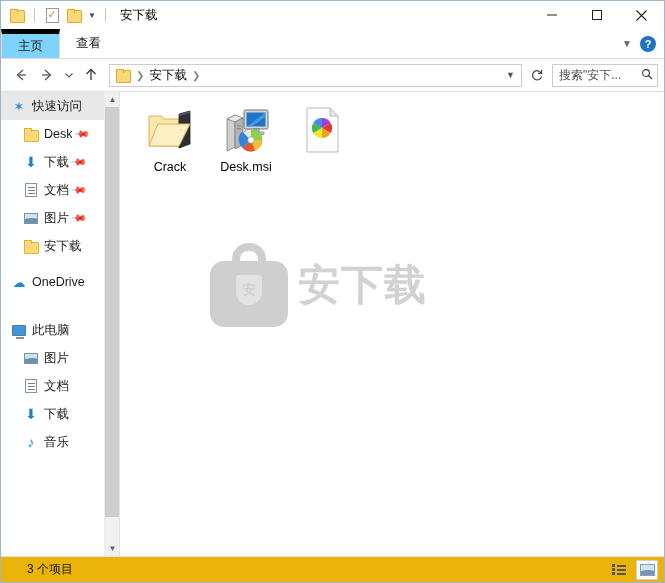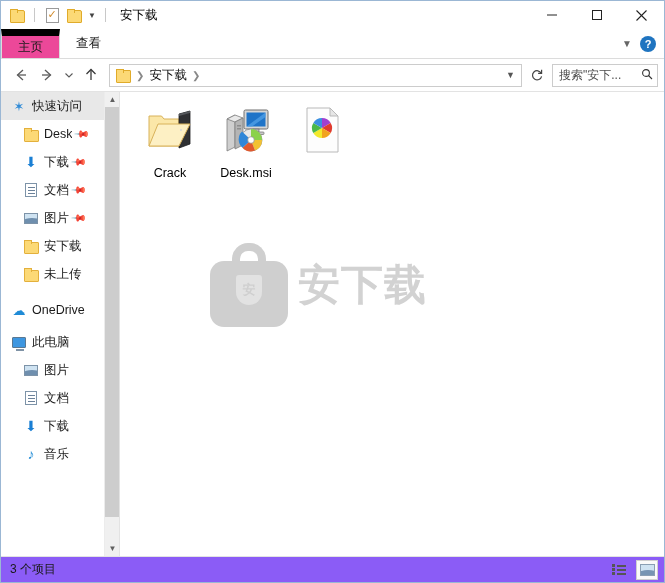--- a/index.html
+++ b/index.html
@@ -104,22 +104,22 @@
     height: 29px;
   }
   .rtab.file {
     background: #2b7cd3;
     color: #ffffff;
     padding: 0 18px;
   }
   .rtab.active-outline {
     border-left: 1px solid #dcdcdc;
     border-right: 1px solid #dcdcdc;
-    border-top: 7px solid #000000;
-    background: #ec4899;
+    border-top: 5px solid #000000;
+    background: #7dd3fc;
   }
   #ribbon-right {
     margin-left: auto;
     display: flex; align-items: center; gap: 8px;
     padding-right: 8px;
   }
   .chev-down { font-size: 10px; color: #666; }
   .help-btn {
     width: 16px; height: 16px; border-radius: 50%;
     background: #1f74c0; color: #fff;
@@ -323,21 +323,21 @@
     width: 76px;
     display: flex; flex-direction: column; align-items: center;
     padding-top: 4px;
   }
   .item-icon {
     width: 48px; height: 48px;
     display: flex; align-items: center; justify-content: center;
     position: relative;
   }
   .item-label {
-    margin-top: 11px;
+    margin-top: 5px;
     font-size: 12.5px;
     color: #000000;
     text-align: center;
     line-height: 16px;
     max-width: 74px;
     word-break: break-all;
   }
 
   
   #watermark {
@@ -381,22 +381,22 @@
     font-size: 32px; color: #d2d2d2; line-height: 34px;
     letter-spacing: 0px;
   }
 
   
   #statusbar {
     height: 26px;
     flex: 0 0 auto;
     border-top: 1px solid #e3e3e3;
     display: flex; align-items: center;
-    padding: 0 6px 0 9px;
-    background: #8b5cf6;
+    padding: 0 6px 0 26px;
+    background: #eab308;
   }
   #status-text { font-size: 12px; color: #1a1a1a; }
   #view-buttons {
     margin-left: auto;
     display: flex; align-items: center; gap: 6px;
   }
   .viewbtn {
     width: 22px; height: 20px;
     display: flex; align-items: center; justify-content: center;
   }
@@ -560,35 +560,29 @@
           </span>
         <span class="nav-label">图片</span>
         <span class="pin">📌</span>
       </div>
       <div class="nav-item indent1">
         <span class="nav-ico">
             <span class="ico-folder"></span>
           </span>
         <span class="nav-label">安下载</span>
       </div>
-      <div class="nav-item indent1">
-        <span class="nav-ico">
-            <span class="ico-folder"></span>
-          </span>
-        <span class="nav-label">未上传</span>
-      </div>
 
       <div class="nav-item" style="margin-top:8px">
         <span class="nav-ico">
             <span class="ico-cloud">☁</span>
           </span>
         <span class="nav-label">OneDrive</span>
       </div>
 
-      <div class="nav-item" style="margin-top:4px">
+      <div class="nav-item" style="margin-top:20px">
         <span class="nav-ico">
             <span class="ico-pc"></span>
           </span>
         <span class="nav-label">此电脑</span>
       </div>
       <div class="nav-item indent1">
         <span class="nav-ico">
             <span class="ico-pic"></span>
           </span>
         <span class="nav-label">图片</span>

